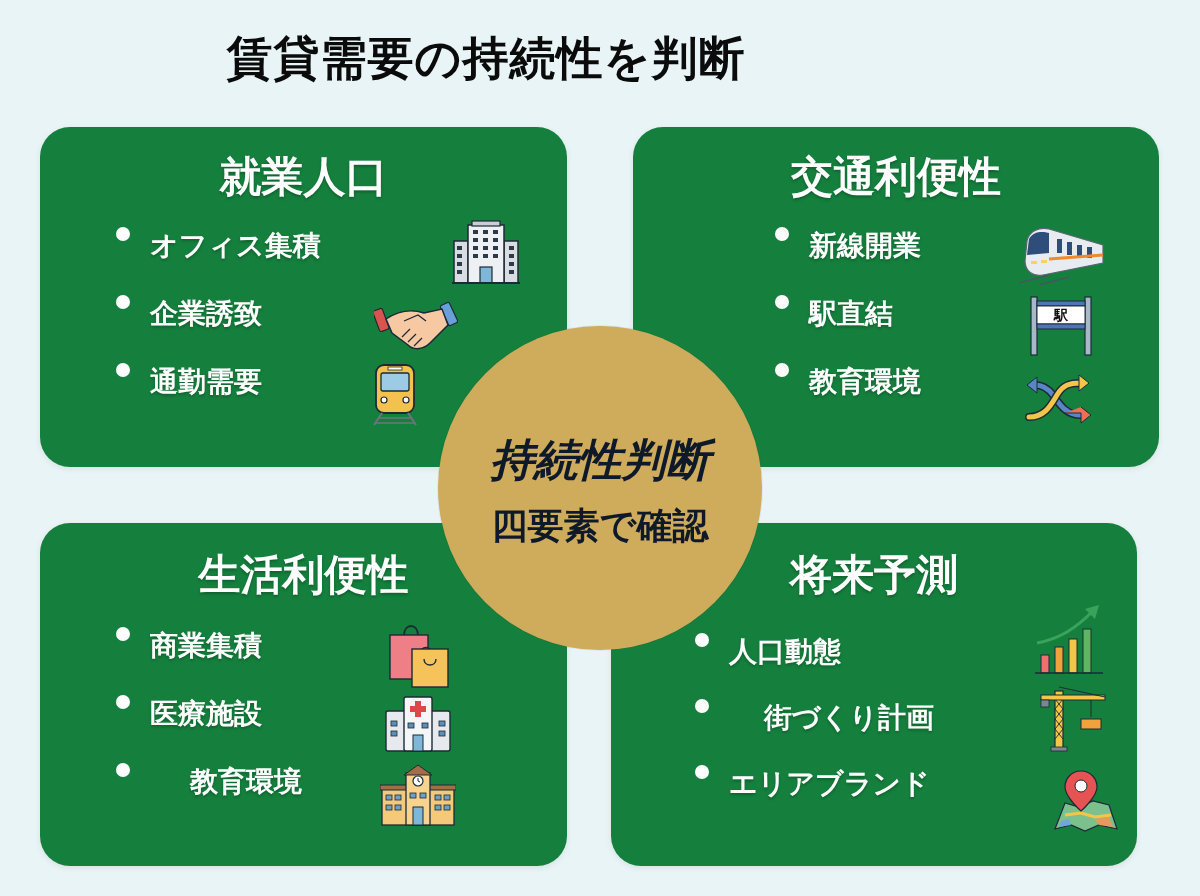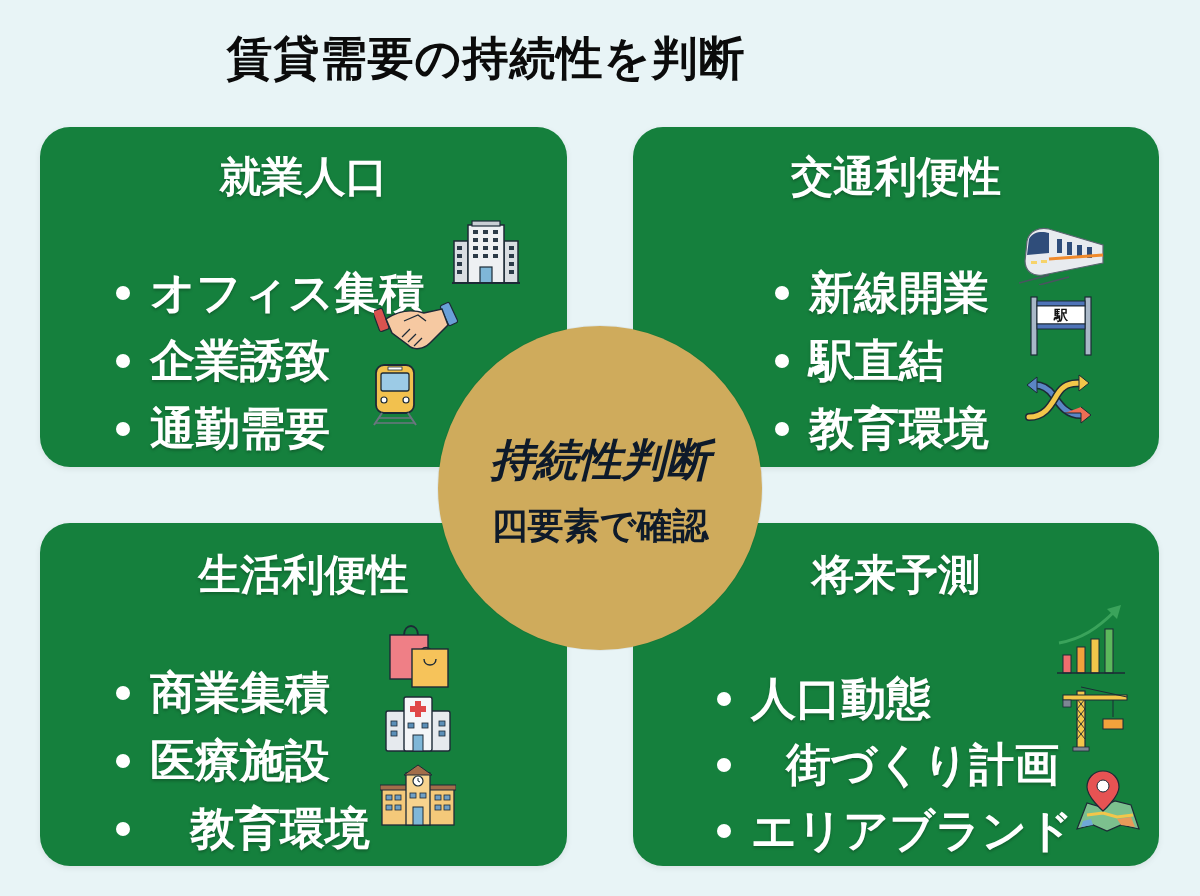--- a/index.html
+++ b/index.html
@@ -17,23 +17,23 @@
   .card {
     position: absolute; background: #15803d; border-radius: 30px;
     box-shadow: 0 2px 6px rgba(0,0,0,0.08);
   }
   .card-title {
     position: absolute; width: 100%; text-align: center;
     color: #ffffff; font-weight: bold; font-size: 42px;
     text-shadow: 0 2px 3px rgba(0,0,0,0.25);
   }
   .item {
-    position: absolute; color: #ffffff; font-weight: bold; font-size: 45px;
+    position: absolute; color: #ffffff; font-weight: bold; font-size: 28px;
     white-space: nowrap; text-shadow: 0 2px 3px rgba(0,0,0,0.25);
-    display: flex; align-items: center; margin-top: 36px;
+    display: flex; 
   }
   .bullet {
     display: inline-block; width: 14px; height: 14px; border-radius: 50%;
     background: #ffffff; margin-right: 20px;
   }
   .icon { position: absolute; }
   .center-circle {
     position: absolute; left: 438px; top: 326px; width: 324px; height: 324px;
     border-radius: 50%; background: #cfab5c;
     box-shadow: 0 0 0 1px rgba(0,0,0,0.05);
@@ -216,21 +216,21 @@
         <rect x="64" y="32" width="6" height="5"></rect>
       <rect x="55" y="42" width="6" height="5"></rect>
         <rect x="64" y="42" width="6" height="5"></rect>
       <rect x="30" y="30" width="6" height="5"></rect>
         <rect x="40" y="30" width="6" height="5"></rect>
     </g>
     <rect x="33" y="44" width="10" height="18" fill="#7fb7d8" stroke="#1c2a36" stroke-width="1"></rect>
   </svg>
 </div>
 
-<div class="card" style="left:633px; top:523px; width:526px; height:343px;">
+<div class="card" style="left:611px; top:523px; width:526px; height:343px;">
   <div class="card-title" style="top:24px;">将来予測</div>
   <div class="item" style="left:84px; top:110px;">
       <span class="bullet"></span>
       <span>人口動態</span>
     </div>
   <div class="item" style="left:84px; top:176px;gap:35px;">
       <span class="bullet"></span>
       <span>街づくり計画</span>
     </div>
   <div class="item" style="left:84px; top:242px;">

